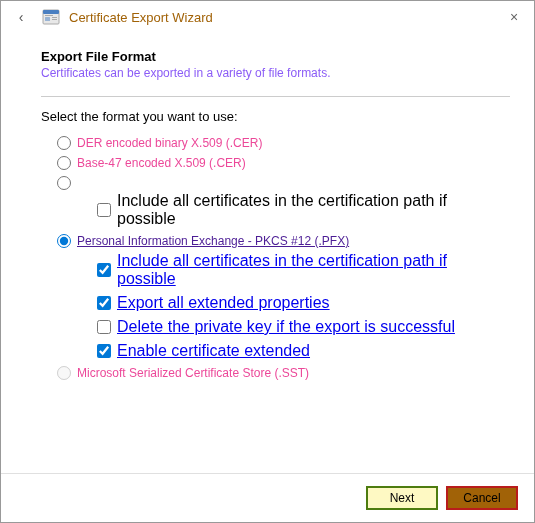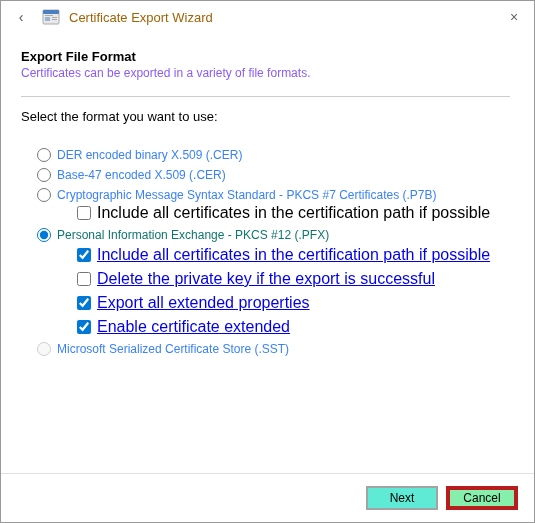--- a/index.html
+++ b/index.html
@@ -66,67 +66,68 @@
       font-size: 14px;
       color: #555;
       display: flex;
       align-items: center;
       justify-content: center;
     }
     .content-area {
       flex: 1;
       display: flex;
       flex-direction: column;
-      padding: 16px 24px 0 20px;
+      padding: 16px 24px 0 40px;
     }
     .section-header {
       margin-bottom: 4px;
     }
     .section-title {
       font-weight: bold;
       font-size: 13px;
     }
     .section-desc {
       font-size: 12px;
       color: #8b5cf6;
       margin-top: 2px;
     }
     .divider {
       border: none;
       border-top: 1px solid #ccc;
       margin: 12px 0;
     }
     .format-label {
       font-size: 13px;
-      margin-bottom: 24px;
+      margin-bottom: 12px;
     }
     .options-list {
       display: flex;
       flex-direction: column;
       gap: 6px;
       padding-left: 16px;
     }
     .radio-item {
       display: flex;
       align-items: center;
       gap: 6px;
     }
     .radio-input {
       width: 14px;
       height: 14px;
       cursor: pointer;
       accent-color: #0078d7;
     }
     .radio-label {
       font-size: 12px;
-      color: #0f766e;
+      color: #4c1d95;
+      text-decoration: underline;
       cursor: pointer;
     }
     .radio-label.disabled {
-      color: #3b82f6;
+      color: #ec4899;
       text-decoration: none;
     }
     .sub-options {
       margin-left: 40px;
       display: flex;
       flex-direction: column;
       gap: 6px;
       margin-top: 2px;
     }
     .checkbox-item {
@@ -163,28 +164,28 @@
       justify-content: flex-end;
       gap: 8px;
       border-top: 1px solid #e0e0e0;
       margin-top: auto;
     }
     .btn {
       height: 24px;
       min-width: 72px;
       padding: 0 12px;
       font-size: 12px;
-      border: 4px solid #b91c1c;
-      background: #86efac;
+      border: 2px solid #b91c1c;
+      background: #a16207;
       cursor: pointer;
       font-family: 'Segoe UI', sans-serif;
     }
     .btn-next {
-      border: 2px solid #a3a3a3;
-      background: #5eead4;
+      border: 2px solid #4d7c0f;
+      background: #fef9c3;
     }
   </style>
 </head>
 <body>
 
 <div class="dialog">
 
   <div class="title-bar">
     <div class="title-bar-left">
       <button class="back-btn">‹</button>
@@ -218,47 +219,46 @@
       </div>
 
       <div class="radio-item">
         <input type="radio" class="radio-input" name="format" id="base64" style="">
         <label for="base64" class="radio-label disabled">Base-47 encoded X.509 (.CER)</label>
       </div>
 
       <div>
         <div class="radio-item">
           <input type="radio" class="radio-input" name="format" id="pkcs7" style="">
-          <label for="pkcs7" class="radio-label disabled">Cryptographic Message Syntax Standard - PKCS #7 Certificates (.P7B)</label>
         </div>
         <div class="sub-options">
           <div class="checkbox-item">
             <input type="checkbox" class="checkbox-input" id="pkcs7-include" style="">
             <label for="pkcs7-include" class="checkbox-label normal">Include all certificates in the certification path if possible</label>
           </div>
         </div>
       </div>
 
       <div>
         <div class="radio-item">
           <input type="radio" class="radio-input" name="format" id="pfx" checked="" style="">
           <label for="pfx" class="radio-label">Personal Information Exchange - PKCS #12 (.PFX)</label>
         </div>
         <div class="pkcs12-suboptions">
           <div class="checkbox-item">
             <input type="checkbox" class="checkbox-input" id="include-certs" checked="" style="">
             <label for="include-certs" class="checkbox-label">Include all certificates in the certification path if possible</label>
           </div>
           <div class="checkbox-item">
+            <input type="checkbox" class="checkbox-input" id="export-props" checked="" style="">
+            <label for="export-props" class="checkbox-label">Export all extended properties</label>
+          </div>
+          <div class="checkbox-item">
             <input type="checkbox" class="checkbox-input" id="delete-key" style="">
             <label for="delete-key" class="checkbox-label">Delete the private key if the export is successful</label>
-          </div>
-          <div class="checkbox-item">
-            <input type="checkbox" class="checkbox-input" id="export-props" checked="" style="">
-            <label for="export-props" class="checkbox-label">Export all extended properties</label>
           </div>
           <div class="checkbox-item">
             <input type="checkbox" class="checkbox-input" id="cert-privacy" checked="" style="">
             <label for="cert-privacy" class="checkbox-label">Enable certificate extended</label>
           </div>
         </div>
       </div>
 
       <div class="radio-item">
         <input type="radio" class="radio-input" name="format" id="sst" disabled="" style="">

